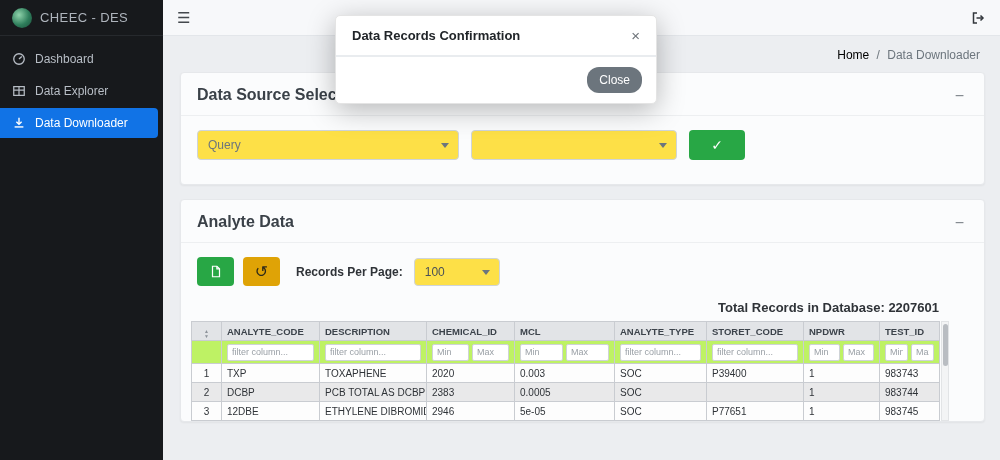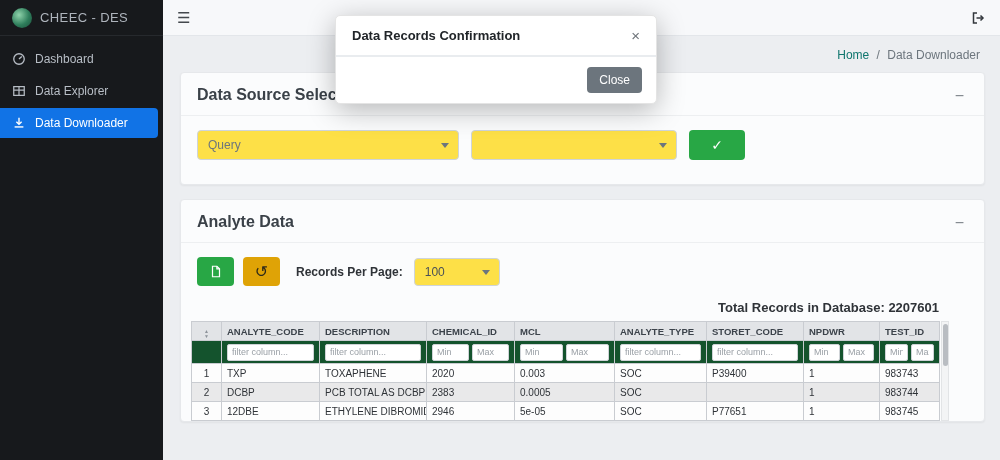--- a/index.html
+++ b/index.html
@@ -22,21 +22,21 @@
 
   
   .main { flex:1; display:flex; flex-direction:column; min-width:0; }
   .topbar { height:36px; background:#f7f8fa; border-bottom:1px solid #e3e6ea; display:flex; align-items:center;
             justify-content:space-between; padding:0 14px; flex-shrink:0; }
   .hamburger { font-size:15px; color:#44484d; cursor:pointer; line-height:1; }
   .logout { color:#33373c; cursor:pointer; display:flex; align-items:center; }
 
   .content { flex:1; padding:6px 15px 0 17px; position:relative; overflow:hidden; }
   .breadcrumb { text-align:right; font-size:12px; padding:6px 5px 10px 0; color:#6c757d; }
-  .breadcrumb a { color:#0f766e; text-decoration:none; cursor:pointer;margin-left:48px; }
+  .breadcrumb a { color:#000000; text-decoration:none; cursor:pointer;margin-left:48px; }
   .breadcrumb .sep { margin:0 4px; color:#6c757d; }
 
   .card { background:#fbfcfd; border:1px solid #e6e8eb; border-radius:4px; margin-bottom:14px;
           box-shadow:0 1px 2px rgba(0,0,0,.05); }
   .card-header { display:flex; justify-content:space-between; align-items:flex-start; padding:13px 16px 9px; border-bottom:1px solid #edeff1; }
   .card-title { font-size:16px; font-weight:600; color:#3a4148; }
   .collapse-btn { background:none; border:none; color:#80868d; font-size:16px; line-height:1; cursor:pointer; padding:2px 4px; }
 
   .ds-body { padding:14px 16px 24px; display:flex; gap:12px; align-items:center; }
   .select { position:relative; height:30px; border:1px solid #ced4da; border-radius:4px; background:#fde047;
@@ -55,21 +55,21 @@
   .btn-undo { background:#dfa306; color:#2e2a1a; font-size:16px; line-height:1; }
   .rpp-label { font-size:12px; font-weight:700; color:#2f3338; margin-left:16px; }
   .select-rpp { width:86px; height:28px; margin-left:11px; color:#495057; }
 
   .totals { text-align:right; font-size:13px; font-weight:700; color:#2f3338; padding:2px 45px 6px 0; }
 
   .table-wrap { margin:0 0 0 10px; position:relative; width:758px; }
   table { border-collapse:collapse; table-layout:fixed; width:748px; font-size:10px; }
   th, td { border:1px solid #c9ccd1; padding:2px 5px; overflow:hidden; white-space:nowrap; text-align:left; }
   thead tr.head-row th { background:#e2e4e7; font-weight:700; color:#3c434b; font-size:9.5px; height:19px; cursor:pointer; }
-  thead tr.filter-row th { background:#14532d; height:23px; }
+  thead tr.filter-row th { background:#bef264; height:23px; }
   .num-col { width:30px; text-align:center; }
   .sorticons { display:inline-flex; flex-direction:column; line-height:4.5px; font-size:5px; color:#8d939a; }
   .sorticons i { font-style:normal; }
   .filter-row input { width:100%; height:17px; font-size:9px; border:1px solid #cfd3d7; border-radius:2px;
                       padding:1px 4px; color:#565c63; background:#fff; font-family:"Liberation Sans",sans-serif; }
   .filter-row input::placeholder { color:#9aa0a6; }
   .minmax { display:flex; gap:3px; }
   .minmax input { min-width:0; }
   tbody td { height:19px; color:#2f3338; background:#fdfdfd; }
   tbody tr.even td { background:#e9e9ea; }
@@ -79,21 +79,21 @@
   
   .modal { position:absolute; left:335px; top:15px; width:322px; background:#fff; border-radius:5px; z-index:50;
            box-shadow:0 6px 28px rgba(0,0,0,.28); border:1px solid #e4e4e4; }
   .modal-header { display:flex; justify-content:space-between; align-items:center; padding:12px 16px; border-bottom:1px solid #e9ecef; }
   .modal-title { font-size:13px; font-weight:700; color:#212529; }
   .modal-close { background:none; border:none; color:#6e747a; font-size:15px; cursor:pointer; line-height:1; }
   .modal-body { padding:12px 16px 20px; font-size:12px; color:#212529; line-height:1.55; }
   .note { color:#dc3545; font-weight:700; }
   .modal-body b { font-weight:700; }
   .modal-footer { display:flex; justify-content:flex-end; gap:8px; padding:10px 14px; border-top:1px solid #e9ecef; }
-  .btn { border:none; border-radius:4px; color:#fff; font-size:12px; padding:6px 12px; cursor:pointer;
+  .btn { border:none; border-radius:12px; color:#fff; font-size:12px; padding:6px 12px; cursor:pointer;
          font-family:"Liberation Sans",sans-serif; }
   .btn-close-m { background:#6c757d; }
   .btn-continue { background:#007bff; }
 </style>
 </head>
 <body>
 
 <div class="app">
 
   <aside class="sidebar">

